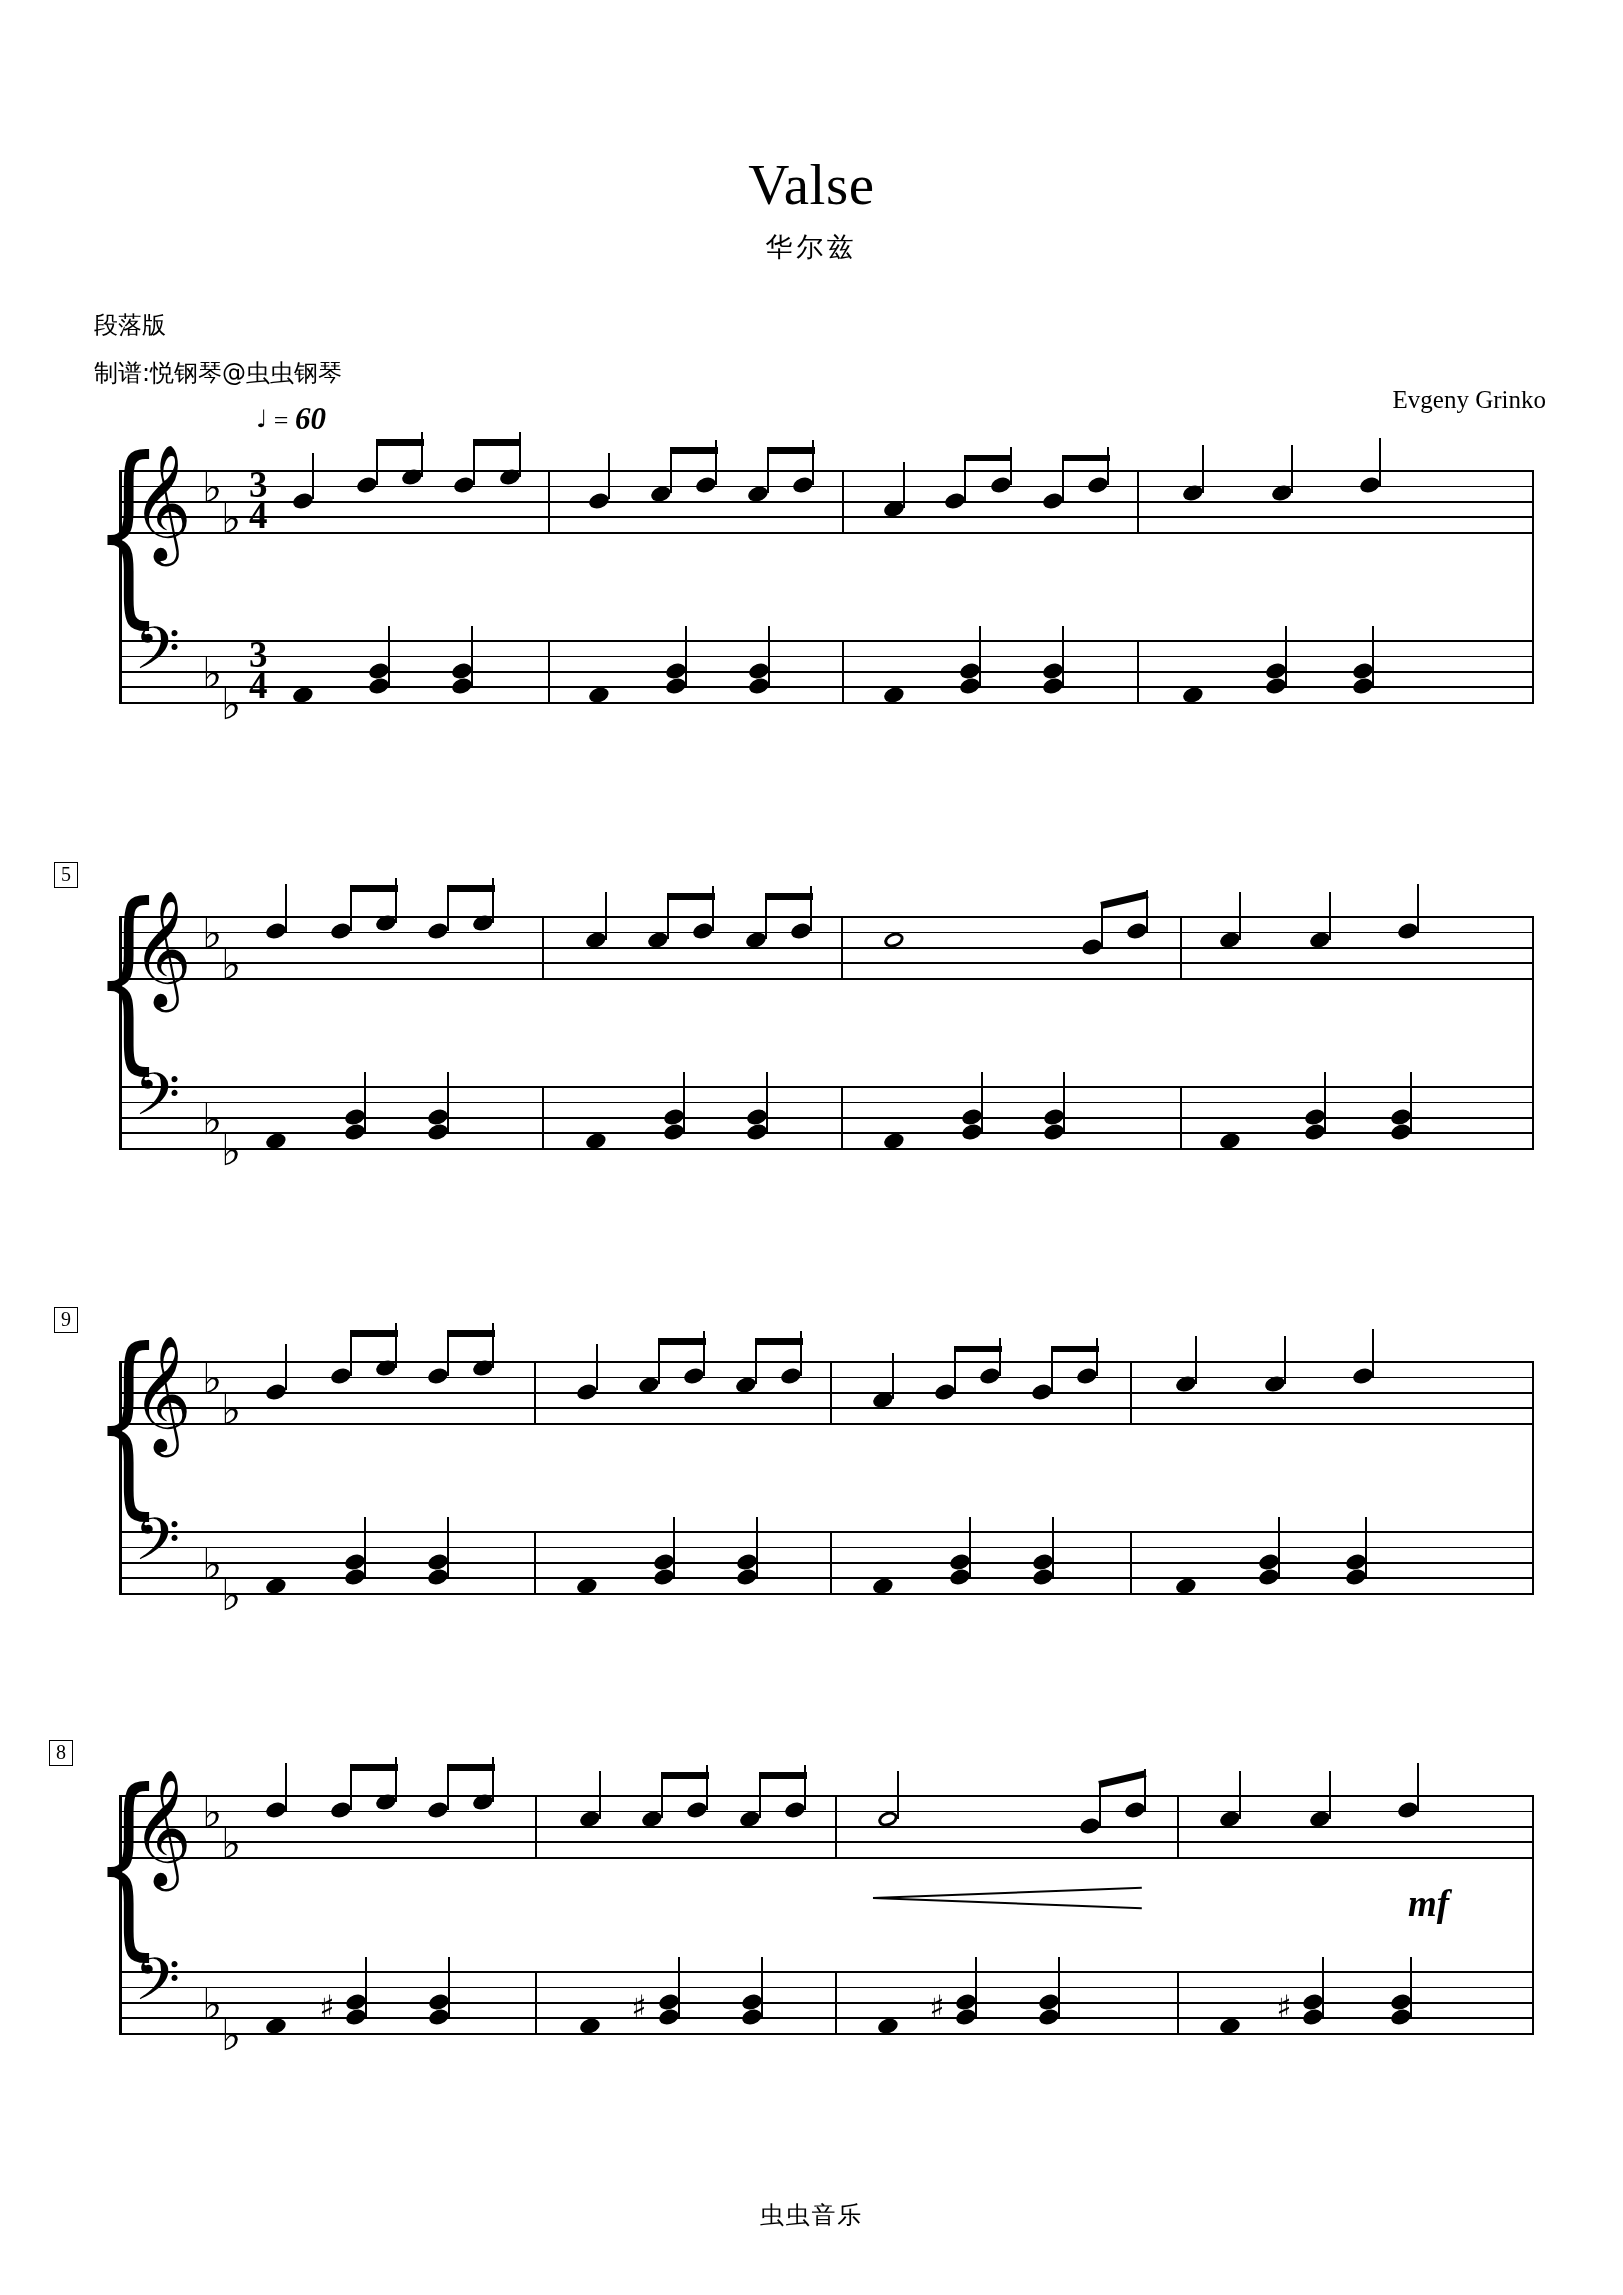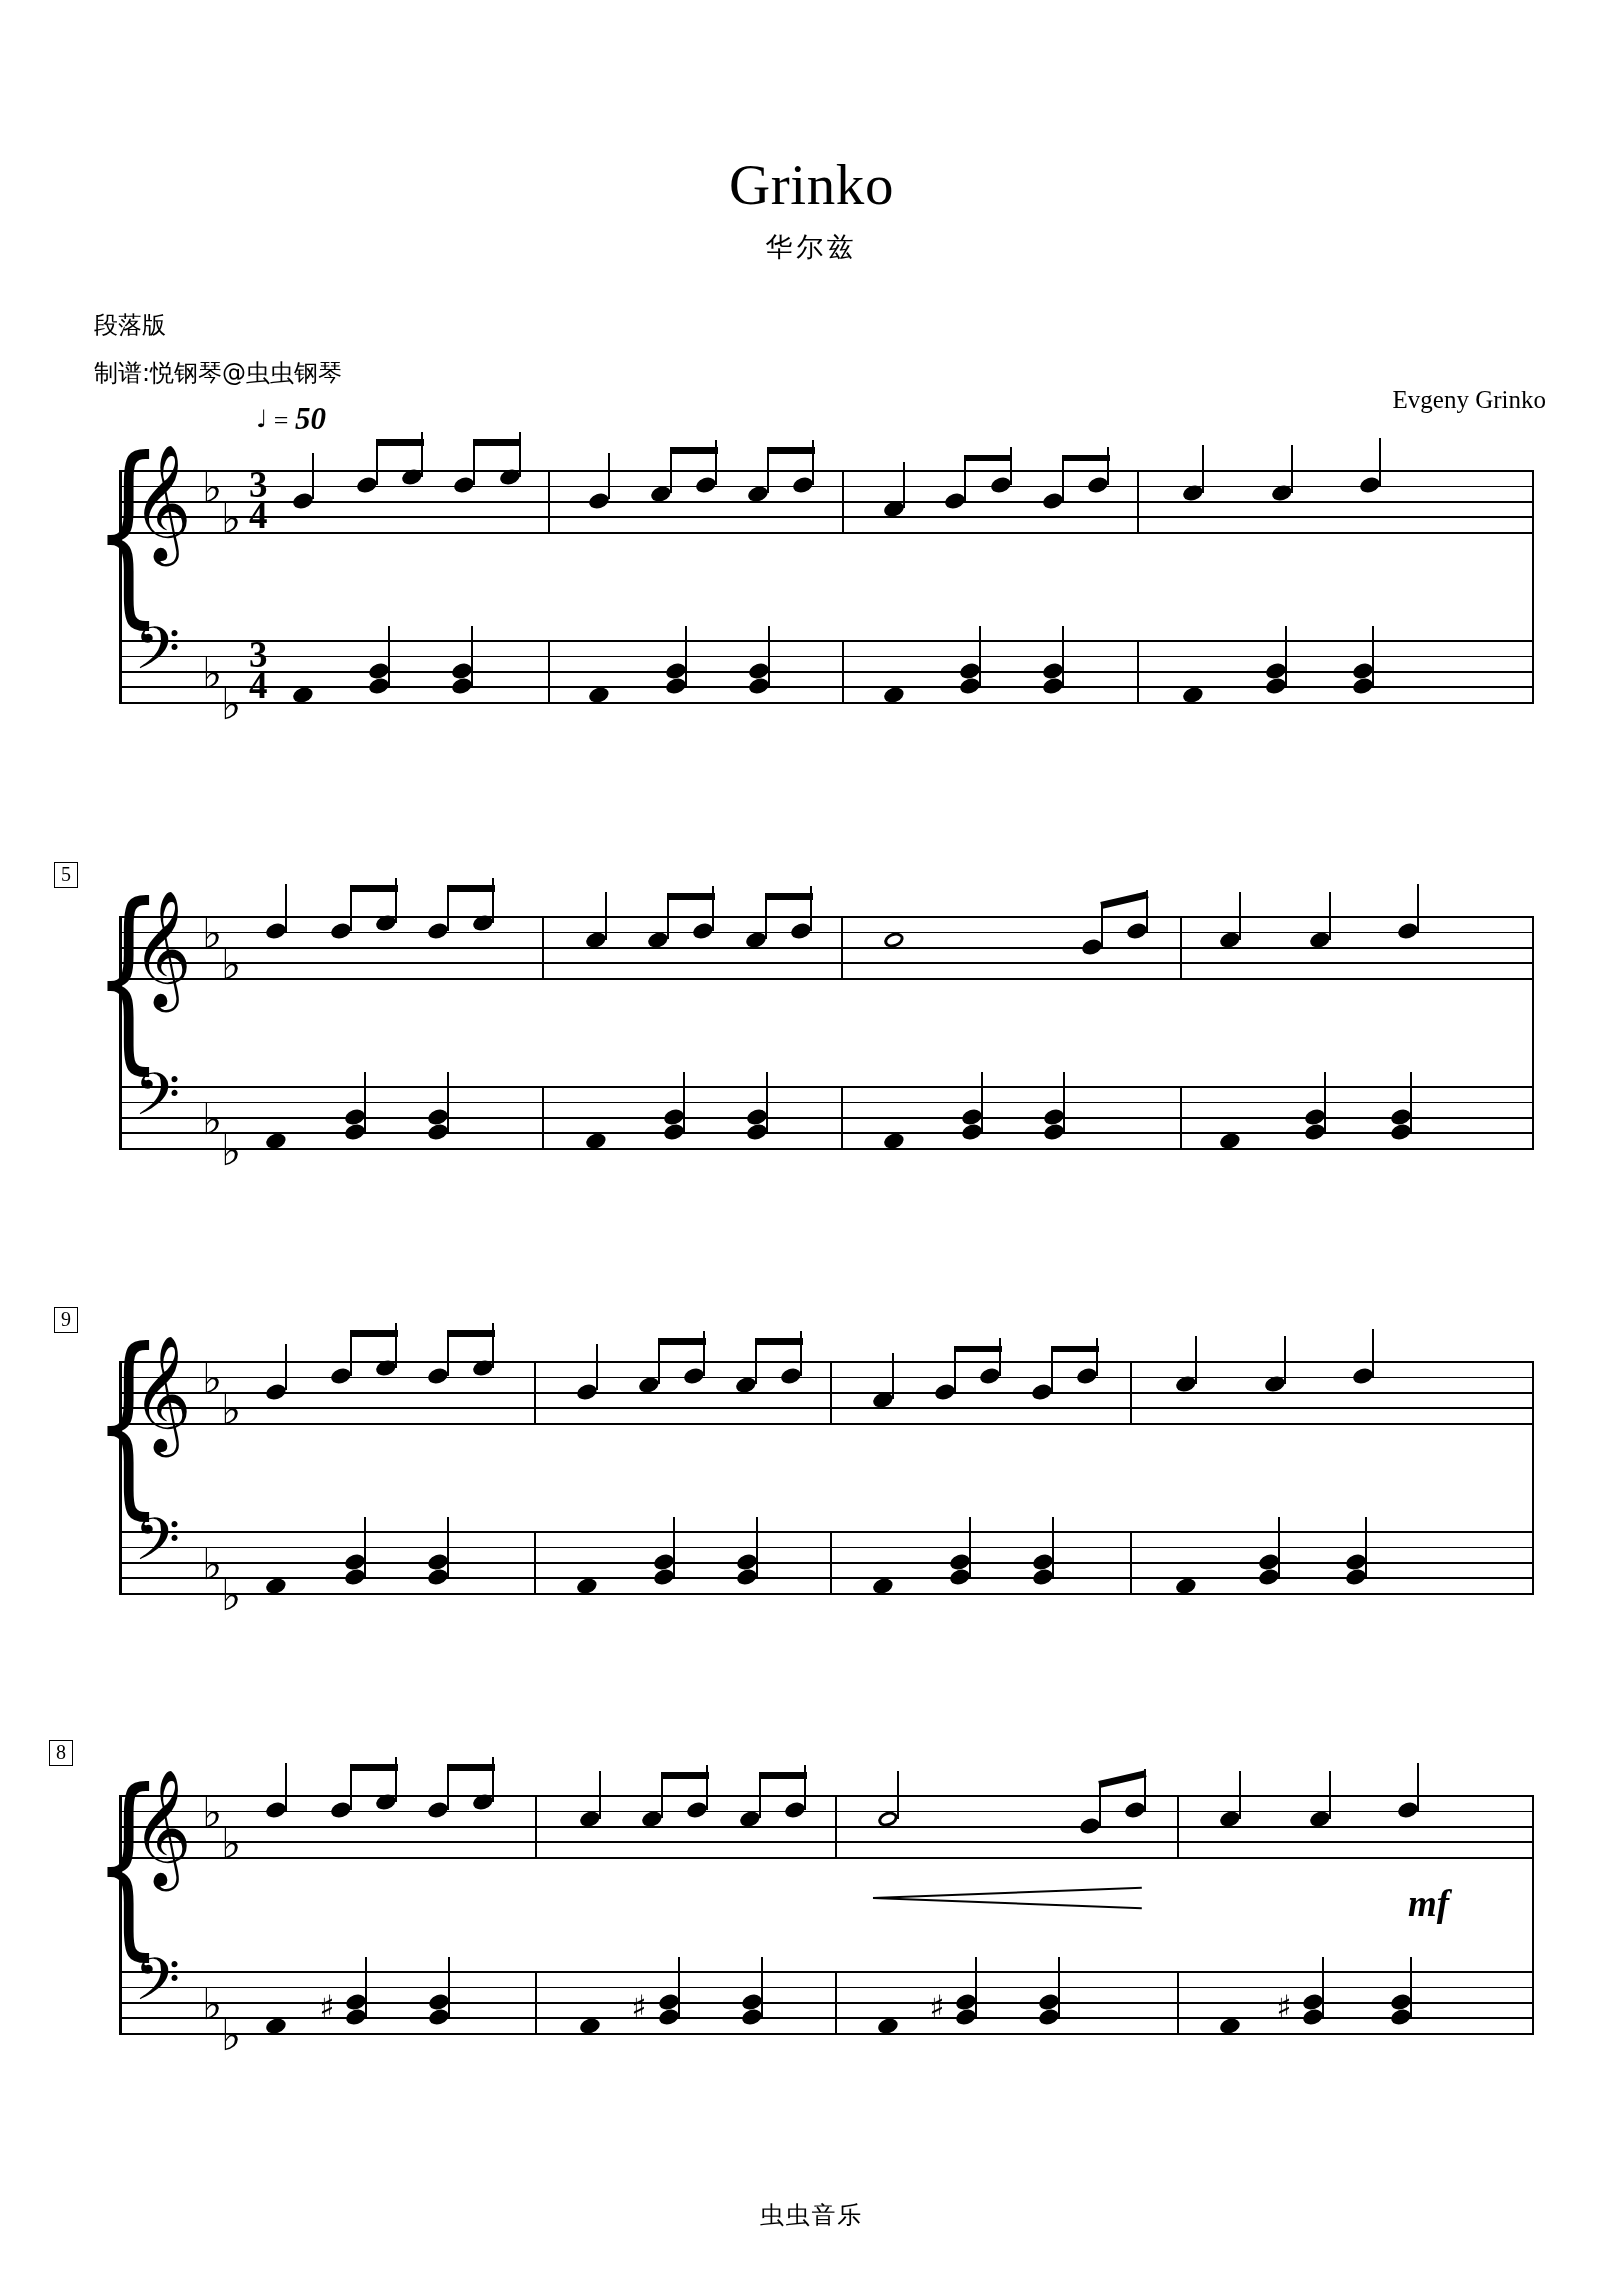--- a/index.html
+++ b/index.html
@@ -221,30 +221,30 @@
   .hairpin .hp-a, .hairpin .hp-b {
     position: absolute;
     height: 1.8px;
     background: #000;
     transform-origin: left center;
   }
 </style>
 </head>
 <body>
 
-<div class="title">Grinko</div>
+<div class="title">Valse</div>
 <div class="subtitle">华尔兹</div>
 <div class="credit-left l1">段落版</div>
 <div class="credit-left l2">制谱:悦钢琴@虫虫钢琴</div>
 <div class="composer">Evgeny Grinko</div>
 
 <div class="tempo">
   <span class="qn">♩</span>
   <span>=</span>
-  <span class="bpm">50</span>
+  <span class="bpm">60</span>
 </div>
 
 <div class="footer">虫虫音乐</div>
 
 <div class="system" style="top:470px;height:297px;">
   <div class="brace" style="top:-37px;">{</div>
   <div class="sysbar" style="top:0px;height:232px;"></div>
 
   <div class="staff" style="top:0px;">
     <div class="line l0"></div>

